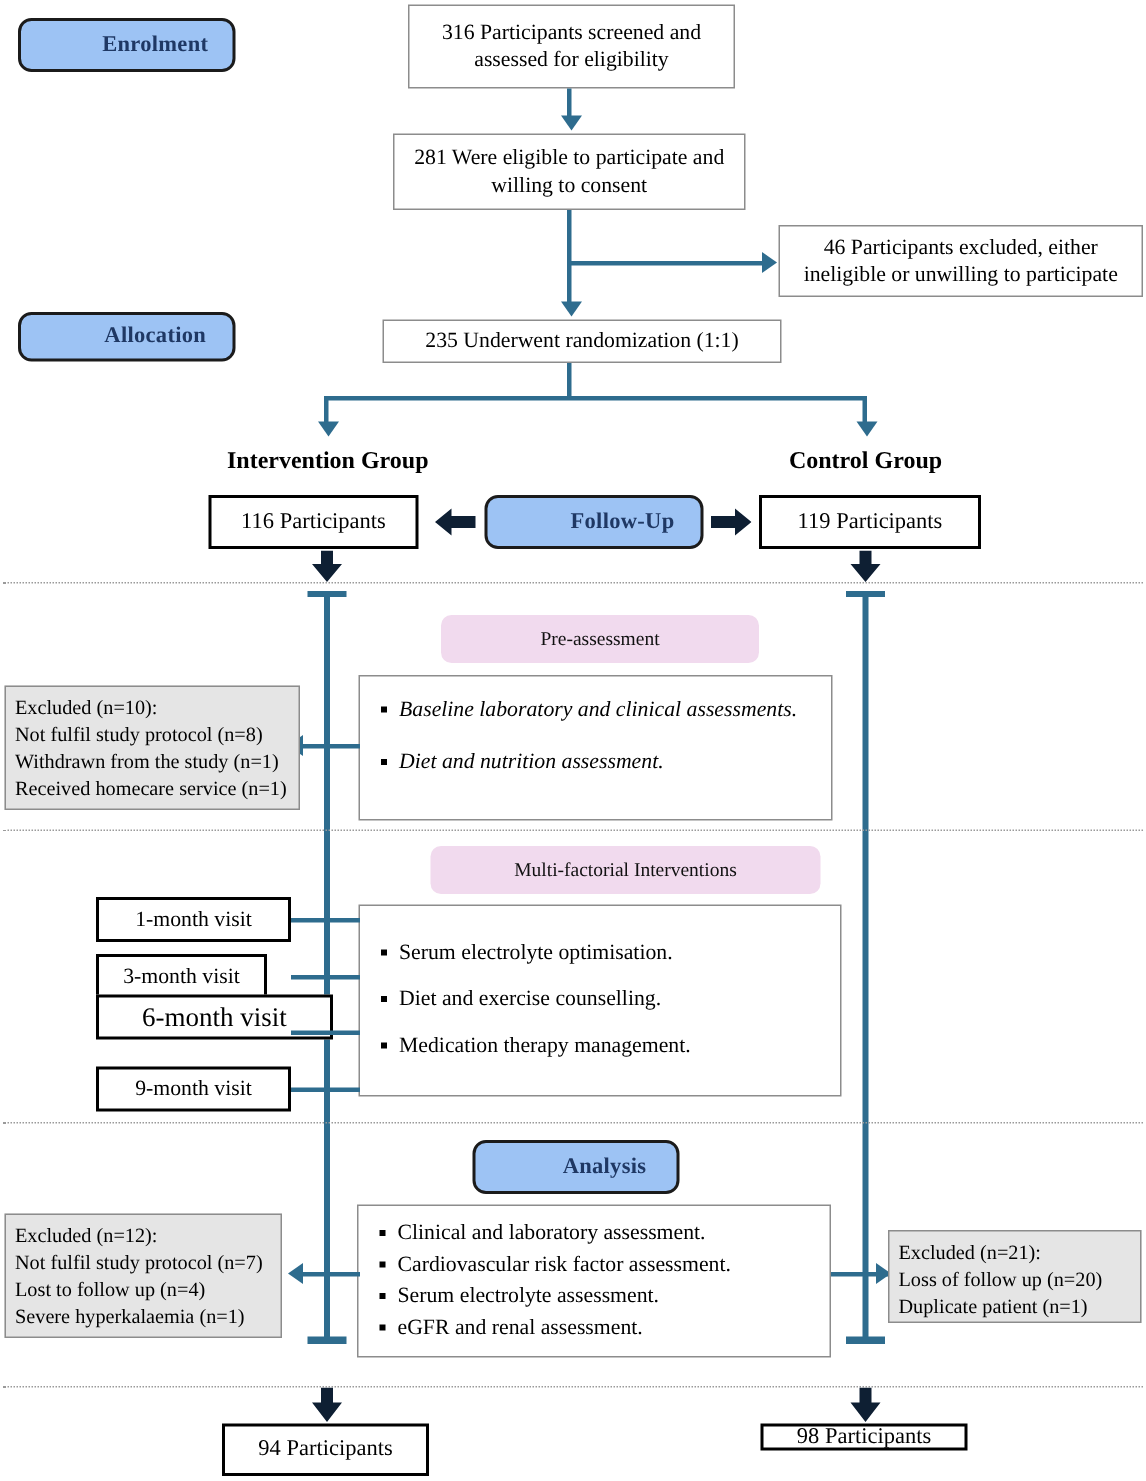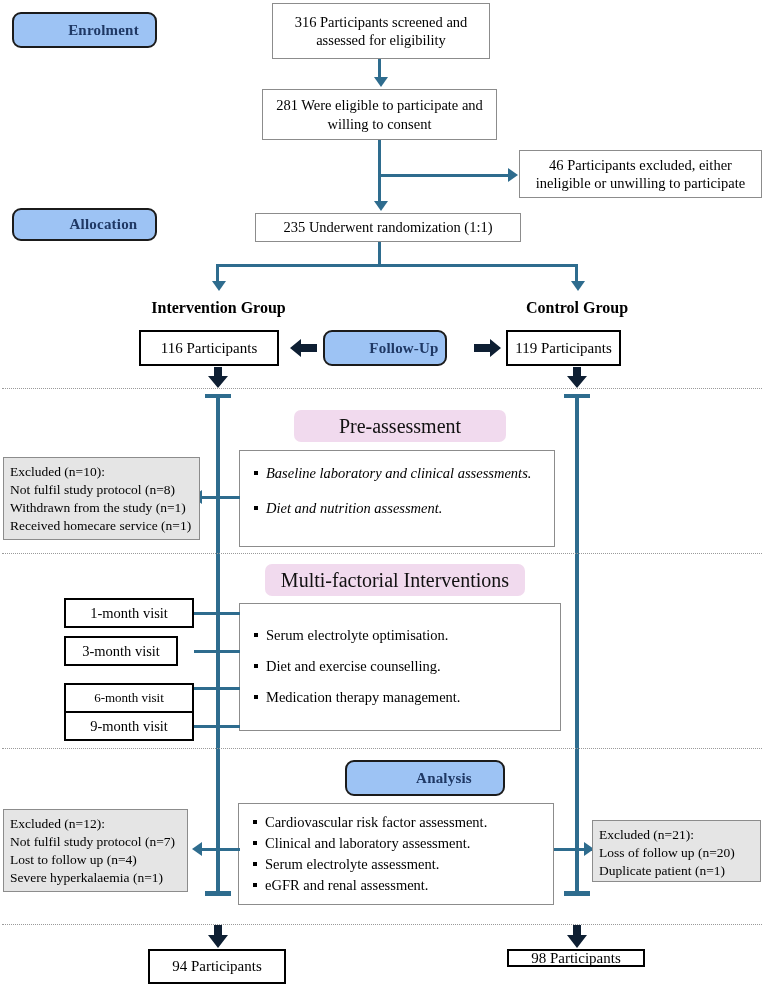--- a/index.html
+++ b/index.html
@@ -34,21 +34,21 @@
     text-align: center;
     letter-spacing: .2px;
     padding-left: 38px;
   }
 
   
   .pink-pill {
     background: #F1DAEE;
     border-radius: 7px;
     color: #111;
-    font-size: 20px;
+    font-size: 13px;
     display: flex;
     align-items: center;
     justify-content: center;
     text-align: center;
   }
 
   
   .box-thin {
     border: 1px solid #8c8c8c;
     background: #ffffff;
@@ -192,29 +192,29 @@
   <div class="abs grp-title" style="left:492px; top:299px; width:170px;">Control Group</div>
 
   <div class="abs box-thick" style="left:139px; top:330px; width:140px; height:36px;">
     <span>116 Participants</span>
   </div>
 
   <svg class="abs" style="left:290px; top:337px;" width="28" height="22" viewBox="0 0 28 22">
     <polygon points="0,11 11,2 11,7 27,7 27,15 11,15 11,20" fill="#0e1f33"></polygon>
   </svg>
 
-  <div class="abs stage-pill" style="left:323px; top:330px; width:124px; height:36px;">
+  <div class="abs stage-pill" style="left:323px; top:330px; width:146px; height:36px;">
     <span>Follow-Up</span>
   </div>
 
   <svg class="abs" style="left:473px; top:337px;" width="28" height="22" viewBox="0 0 28 22">
     <polygon points="28,11 17,2 17,7 1,7 1,15 17,15 17,20" fill="#0e1f33"></polygon>
   </svg>
 
-  <div class="abs box-thick" style="left:506px; top:330px; width:115px; height:36px;">
+  <div class="abs box-thick" style="left:506px; top:330px; width:148px; height:36px;">
     <span>119 Participants</span>
   </div>
 
   <svg class="abs" style="left:206px; top:367px;" width="24" height="22" viewBox="0 0 24 22">
     <polygon points="12,21 2,9 8,9 8,0 16,0 16,9 22,9" fill="#0e1f33"></polygon>
   </svg>
   <svg class="abs" style="left:565px; top:367px;" width="24" height="22" viewBox="0 0 24 22">
     <polygon points="12,21 2,9 8,9 8,0 16,0 16,9 22,9" fill="#0e1f33"></polygon>
   </svg>
 
@@ -242,21 +242,21 @@
 
   <div class="abs box-exclude" style="left:3px; top:457px; width:197px; height:83px;">
     <div>Excluded (n=10):</div>
     <div>Not fulfil study protocol (n=8)</div>
     <div>Withdrawn from the study (n=1)</div>
     <div>Received homecare service (n=1)</div>
   </div>
 
   <div class="abs dotline" style="left:2px; top:553px; width:760px;"></div>
 
-  <div class="abs pink-pill" style="left:265px; top:564px; width:260px; height:32px;">
+  <div class="abs pink-pill" style="left:287px; top:564px; width:260px; height:32px;">
     <span>Multi-factorial Interventions</span>
   </div>
 
   <div class="abs box-thin left" style="left:239px; top:603px; width:322px; height:128px; display:block; padding:22px 10px;">
     <ul class="bul mid">
       <li>Serum electrolyte optimisation.</li>
       <li>Diet and exercise counselling.</li>
       <li>Medication therapy management.</li>
     </ul>
   </div>
@@ -264,40 +264,40 @@
   <div class="abs box-thick" style="left:64px; top:598px; width:130px; height:30px; font-size:14.5px;">
     <span>1-month visit</span>
   </div>
   <div class="abs hline" style="left:194px; top:612px; width:46px; height:3px;"></div>
 
   <div class="abs box-thick" style="left:64px; top:636px; width:114px; height:30px; font-size:14.5px;">
     <span>3-month visit</span>
   </div>
   <div class="abs hline" style="left:194px; top:650px; width:46px; height:3px;"></div>
 
-  <div class="abs box-thick" style="left:64px; top:683px; width:130px; height:30px; font-size:13px;">
+  <div class="abs box-thick" style="left:64px; top:663px; width:158px; height:30px; font-size:18px;">
     <span>6-month visit</span>
   </div>
   <div class="abs hline" style="left:194px; top:687px; width:46px; height:3px;"></div>
 
   <div class="abs box-thick" style="left:64px; top:711px; width:130px; height:30px; font-size:14.5px;">
     <span>9-month visit</span>
   </div>
   <div class="abs hline" style="left:194px; top:725px; width:46px; height:3px;"></div>
 
   <div class="abs dotline" style="left:2px; top:748px; width:760px;"></div>
 
-  <div class="abs stage-pill" style="left:345px; top:760px; width:160px; height:36px;">
+  <div class="abs stage-pill" style="left:315px; top:760px; width:138px; height:36px;">
     <span>Analysis</span>
   </div>
 
   <div class="abs box-thin left" style="left:238px; top:803px; width:316px; height:102px; display:block; padding:9px 10px;">
     <ul class="bul">
+      <li>Clinical and laboratory assessment.</li>
       <li>Cardiovascular risk factor assessment.</li>
-      <li>Clinical and laboratory assessment.</li>
       <li>Serum electrolyte assessment.</li>
       <li>eGFR and renal assessment.</li>
     </ul>
   </div>
 
   <div class="abs hline" style="left:202px; top:848px; width:38px; height:3px;"></div>
   <div class="abs ar-left-teal" style="left:192px; top:842px;"></div>
 
   <div class="abs box-exclude" style="left:3px; top:809px; width:185px; height:83px;">
     <div>Excluded (n=12):</div>

